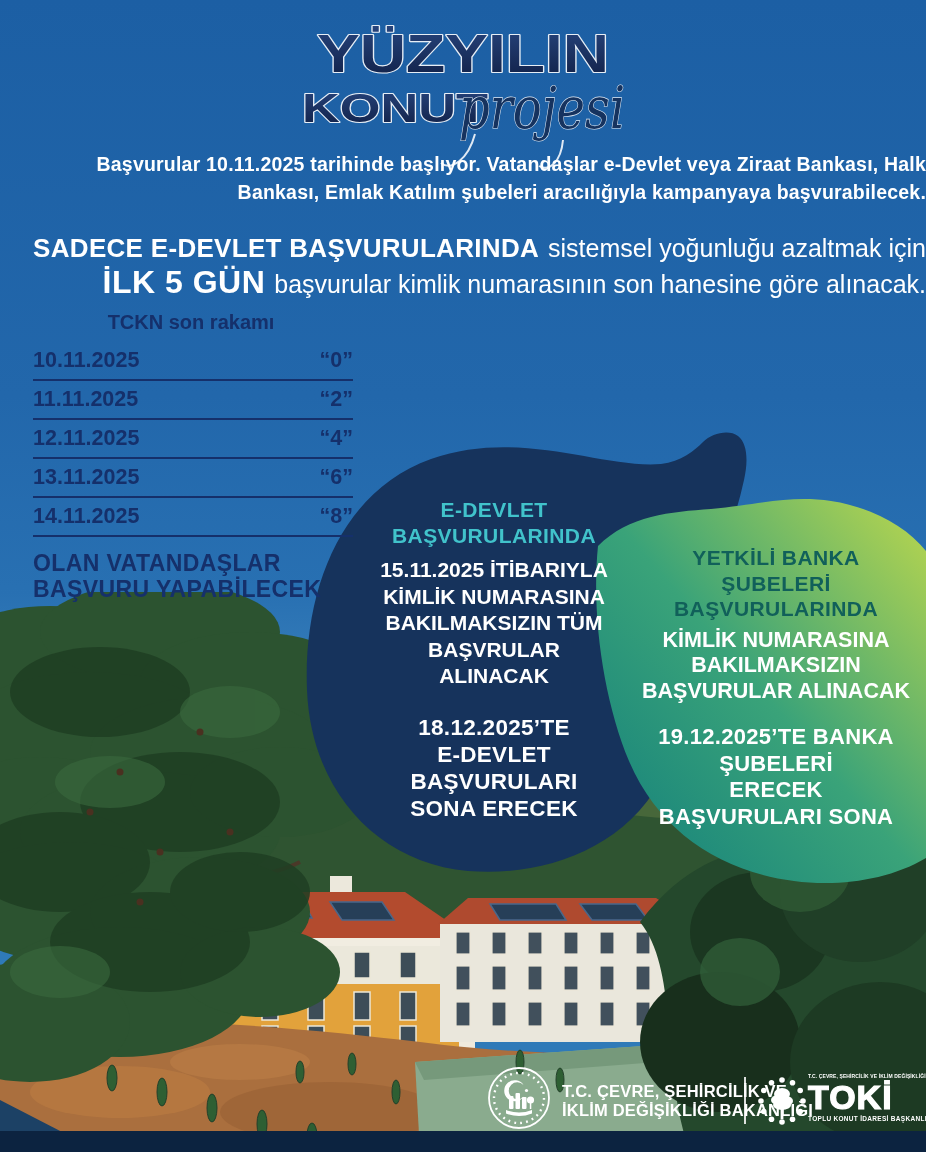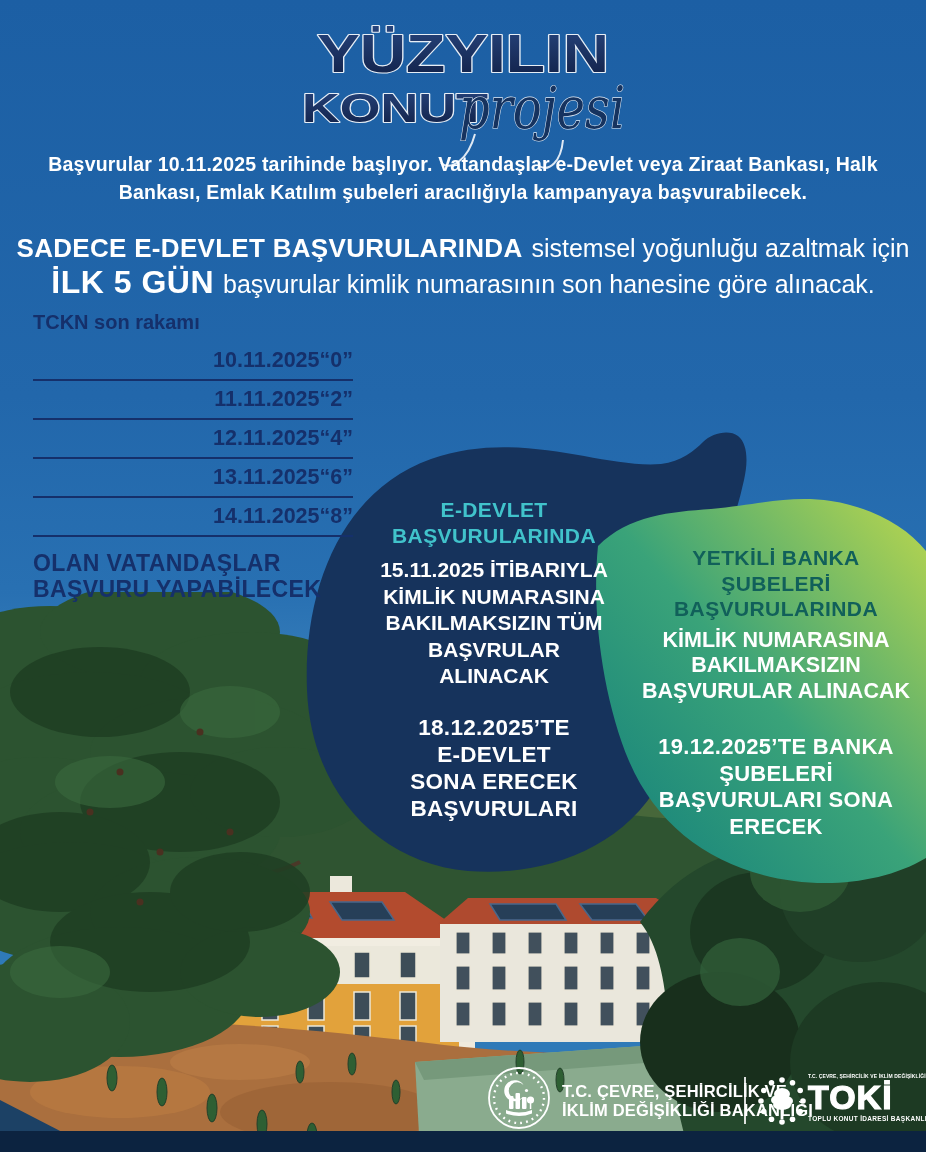--- a/index.html
+++ b/index.html
@@ -3,43 +3,43 @@
 <meta charset="utf-8">
 <style>
   html,body{margin:0;padding:0;background:#0c2340;}
   .poster{
     position:relative;width:926px;height:1131px;overflow:hidden;
     background:linear-gradient(180deg,#1c5fa4 0%,#2267ab 35%,#2870b2 52%,#2f7ab8 62%);
     font-family:"Liberation Sans",sans-serif;
     padding-left:8px;
   }
   .abs{position:absolute;}
-  .ctr{text-align:center;}
+  .ctr{text-align:right;}
   
   .intro{left:0;top:150px;width:926px;color:#fff;font-size:19.5px;line-height:28px;font-weight:700;letter-spacing:.2px;}
   
   .hl{left:0;top:233px;width:926px;color:#fff;line-height:31px;}
   .hl-bold{font-size:26px;font-weight:700;letter-spacing:.3px;margin-right:9px;}
   .hl-bold2{font-size:32px;font-weight:700;letter-spacing:.5px;margin-right:9px;}
   .hl-rest{font-size:25px;font-weight:400;}
   
   .sched{left:33px;top:311px;width:320px;color:#15306b;}
-  .sched-head{font-size:20px;font-weight:700;text-align:left;padding-right:4px;padding-bottom:8px;}
-  .sched-row{display:flex;justify-content:flex-end;align-items:center;height:37px;border-bottom:2px solid #15306b;font-size:21.5px;font-weight:700;}
+  .sched-head{font-size:20px;font-weight:700;text-align:center;padding-right:4px;padding-bottom:8px;}
+  .sched-row{display:flex;justify-content:space-between;align-items:center;height:37px;border-bottom:2px solid #15306b;font-size:21.5px;font-weight:700;}
   .sched-note{margin-top:13px;font-size:23px;font-weight:700;line-height:26px;letter-spacing:.4px;}
   
   .bubble{text-align:center;color:#fff;}
   .eb{left:318px;top:497px;width:352px;}
   .bb{left:630px;top:545px;width:292px;}
   .eb .bhead{color:#41c3cb;font-size:21px;font-weight:700;line-height:26px;letter-spacing:.4px;}
   .bb .bhead{color:#11605a;font-size:21px;font-weight:700;line-height:25.5px;letter-spacing:.4px;}
   .eb .bbody{margin-top:8px;font-size:21px;font-weight:700;line-height:26.5px;}
   .bb .bbody{margin-top:6px;font-size:21.5px;font-weight:700;line-height:25.5px;}
   .eb .bdead{margin-top:24px;font-size:22.5px;font-weight:700;line-height:27px;letter-spacing:.3px;}
-  .bb .bdead{margin-top:30px;font-size:22px;font-weight:700;line-height:26.5px;letter-spacing:.3px;}
+  .bb .bdead{margin-top:20px;font-size:22px;font-weight:700;line-height:26.5px;letter-spacing:.3px;}
   
   .ministry-name{left:562px;top:1082px;color:#fff;font-size:16.5px;font-weight:700;line-height:19px;letter-spacing:.2px;}
   .fdivider{left:744px;top:1077px;width:2px;height:47px;background:rgba(255,255,255,.85);}
   .toki-text{left:808px;top:1073px;width:118px;color:#fff;}
   .toki-top{font-size:5px;font-weight:700;line-height:6px;letter-spacing:.1px;white-space:nowrap;}
   .toki-name{font-size:34px;font-weight:700;line-height:36px;letter-spacing:1px;-webkit-text-stroke:1.2px #fff;}
   .toki-bottom{font-size:6.5px;font-weight:700;line-height:8px;letter-spacing:.3px;white-space:nowrap;}
   .z1{z-index:1}.z2{z-index:2}.z3{z-index:3}
 </style>
 </head>
@@ -305,41 +305,41 @@
     <div class="bbody">
       <div>15.11.2025 İTİBARIYLA</div>
       <div>KİMLİK NUMARASINA</div>
       <div>BAKILMAKSIZIN TÜM</div>
       <div>BAŞVRULAR</div>
       <div>ALINACAK</div>
     </div>
     <div class="bdead">
       <div>18.12.2025’TE</div>
       <div>E-DEVLET</div>
+      <div>BAŞVURULARI</div>
       <div>SONA ERECEK</div>
-      <div>BAŞVURULARI</div>
     </div>
   </div>
 
   <div class="abs z3 bubble bb">
     <div class="bhead">
       <div>YETKİLİ BANKA</div>
       <div>ŞUBELERİ</div>
       <div>BAŞVURULARINDA</div>
     </div>
     <div class="bbody">
       <div>KİMLİK NUMARASINA</div>
       <div>BAKILMAKSIZIN</div>
       <div>BAŞVURULAR ALINACAK</div>
     </div>
     <div class="bdead">
       <div>19.12.2025’TE BANKA</div>
       <div>ŞUBELERİ</div>
+      <div>ERECEK</div>
       <div>BAŞVURULARI SONA</div>
-      <div>ERECEK</div>
     </div>
   </div>
 
   <svg class="abs z3" style="left:487px;top:1066px" width="64" height="64" viewBox="-32 -32 64 64">
     <circle r="30" fill="none" stroke="#fff" stroke-width="1.8"></circle>
     <circle r="25" fill="none" stroke="#fff" stroke-width="2.4" stroke-dasharray="1.8 4.2"></circle>
     <path d="M4.5,-13 A8.5,8.5 0 1,0 4.5,-1.5 A10.5,10.5 0 1,1 4.5,-13 Z" fill="#fff"></path>
     <circle cx="7.5" cy="-7.5" r="1.6" fill="#fff"></circle>
     <g fill="#fff">
       <rect x="-10" y="-2" width="4.5" height="13" rx="1"></rect>

